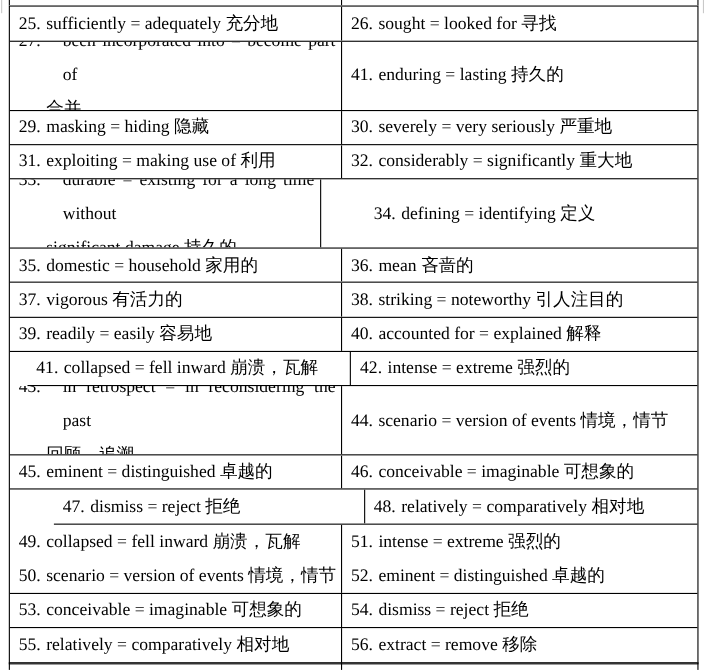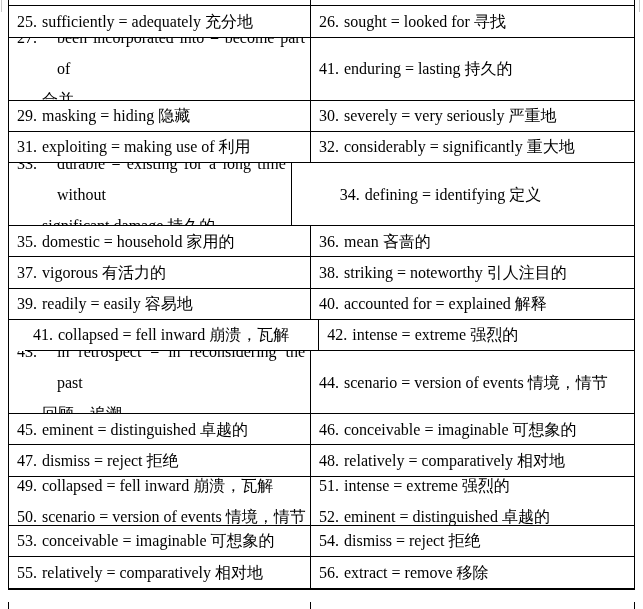--- a/index.html
+++ b/index.html
@@ -189,35 +189,35 @@
           <span class="txt">eminent = distinguished 卓越的</span>
         </div>
       </div>
       <div class="cell right">
         <div class="line">
           <span class="num">46.</span>
           <span class="txt">conceivable = imaginable 可想象的</span>
         </div>
       </div>
     </div>
-    <div class="row" style="height: 31.5px;">
+    <div class="row" style="height: 31.5px; margin-left: 40px;">
       <div class="cell left">
         <div class="line">
           <span class="num">47.</span>
           <span class="txt">dismiss = reject 拒绝</span>
         </div>
       </div>
       <div class="cell right">
         <div class="line">
           <span class="num">48.</span>
           <span class="txt">relatively = comparatively 相对地</span>
         </div>
       </div>
     </div>
-    <div class="row" style="height: 49px;">
+    <div class="row" style="height: 63px;">
       <div class="cell left">
         <div class="line">
           <span class="num">49.</span>
           <span class="txt">collapsed = fell inward 崩溃，瓦解</span>
         </div>
         <div class="line">
           <span class="num">50.</span>
           <span class="txt">scenario = version of events 情境，情节</span>
         </div>
       </div>

